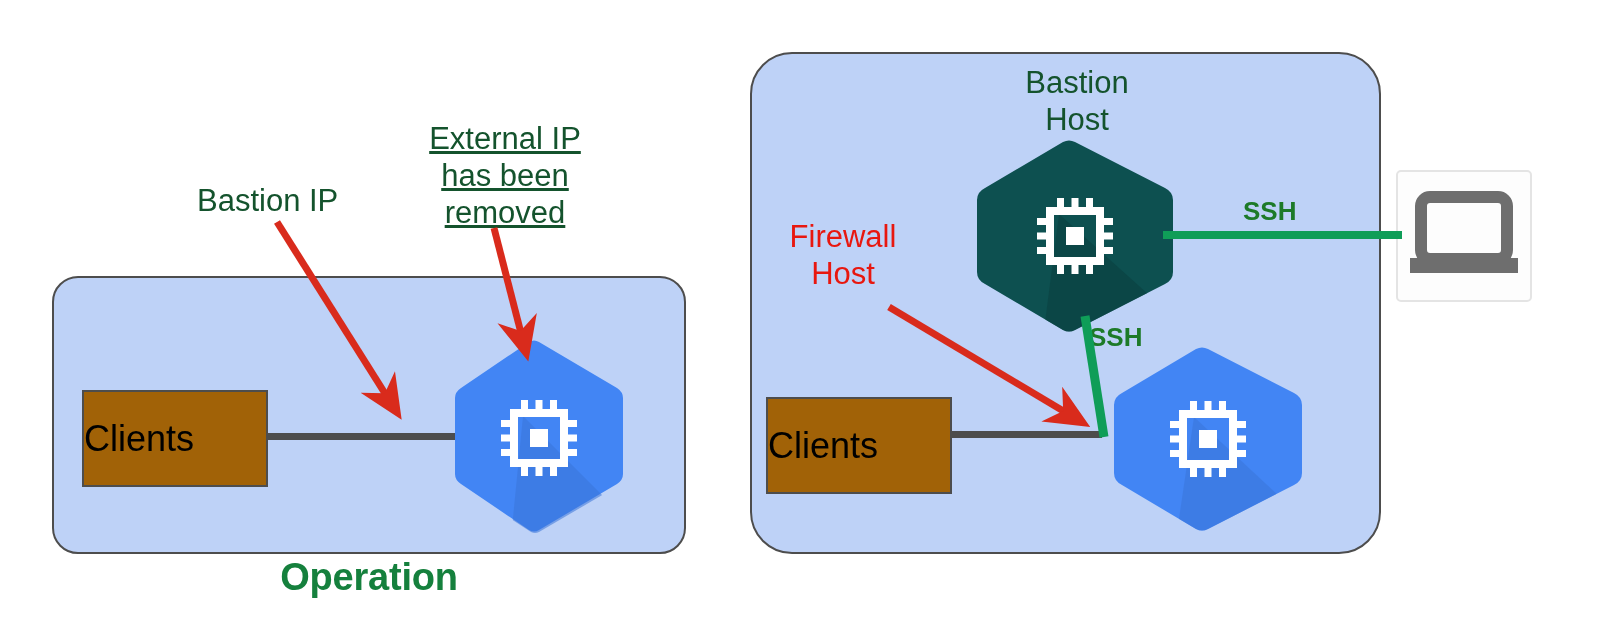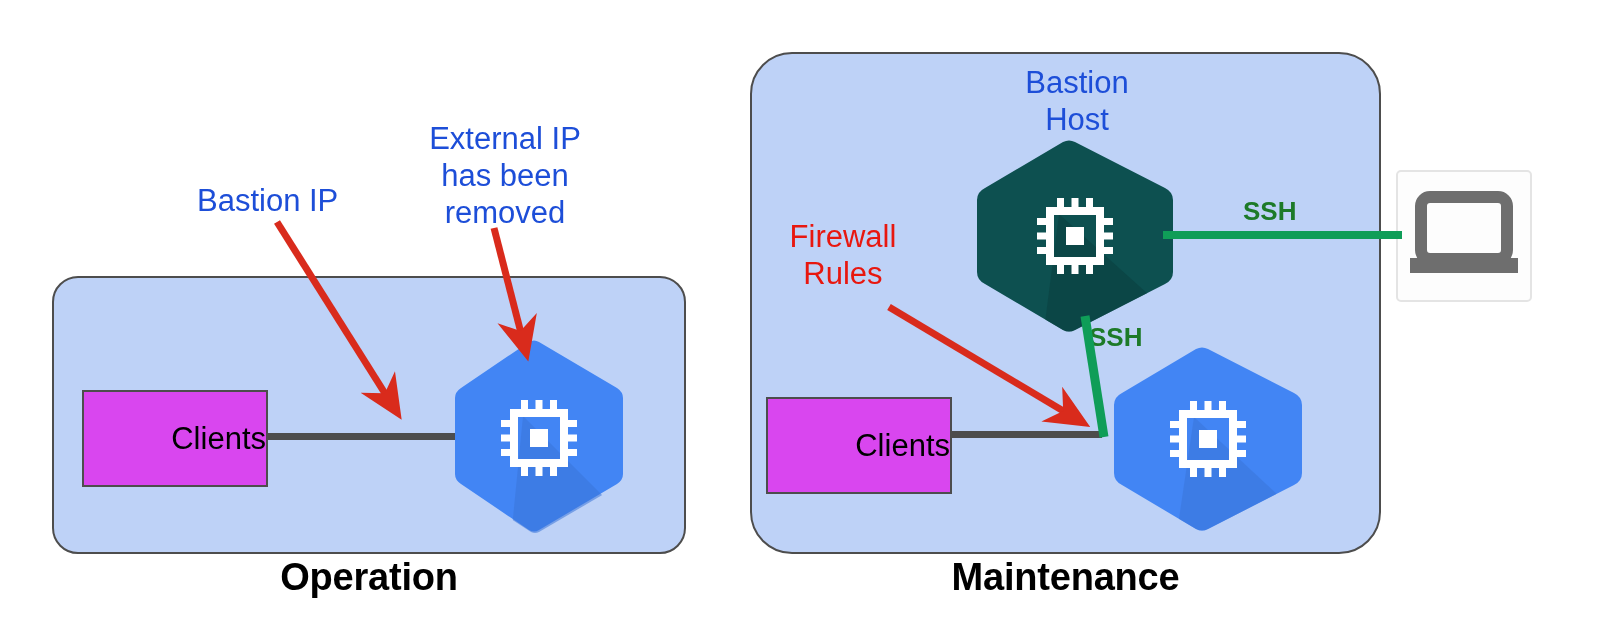--- a/index.html
+++ b/index.html
@@ -36,43 +36,43 @@
     top: 52px;
     width: 631px;
     height: 502px;
     border-radius: 42px;
   }
   .panel-caption {
     position: absolute;
     text-align: center;
     font-weight: bold;
     font-size: 38px;
-    color: #000000;
+    color: #15803d;
     letter-spacing: -0.2px;
     white-space: nowrap;
   }
   #caption-operation {
     left: 52px;
     top: 556px;
     width: 634px;
   }
   #caption-maintenance {
     left: 750px;
     top: 556px;
     width: 631px;
   }
   .clients-box {
     position: absolute;
-    background: #d946ef;
+    background: #a16207;
     border: 2px solid #4d4d4d;
     box-sizing: border-box;
     display: flex;
     align-items: center;
-    justify-content: flex-end;
-    font-size: 31px;
+    justify-content: flex-start;
+    font-size: 36px;
     color: #000000;
   }
   #clients-box-operation {
     left: 82px;
     top: 390px;
     width: 186px;
     height: 97px;
   }
   #clients-box-maintenance {
     left: 766px;
@@ -93,27 +93,27 @@
   #connector-maintenance {
     left: 950px;
     top: 431px;
     width: 152px;
   }
   .annot {
     position: absolute;
     font-size: 31px;
     line-height: 37px;
     white-space: pre-line;
-    color: #1d4ed8;
+    color: #14532d;
   }
   .annot.red {
     color: #e8170f;
   }
   #annot-internal-ip { left: 197px; top: 182px; text-align: left; }
-  #annot-external-ip { left: 424px; top: 120px; text-align: center; width: 162px; }
+  #annot-external-ip { left: 424px; top: 120px; text-align: center; width: 162px; text-decoration: underline; }
   #annot-firewall    { left: 786px; top: 218px; text-align: center; width: 114px; }
 
   .ssh-label {
     position: absolute;
     font-size: 26px;
     font-weight: bold;
     color: #1d7a28;
     white-space: nowrap;
     text-align: right;
   }
@@ -267,26 +267,25 @@
 
   <div id="laptop-icon">
     <svg width="136" height="132" viewBox="0 0 136 132">
       <rect x="1" y="1" width="134" height="130" rx="4" fill="#fdfdfd" stroke="#e4e4e4" stroke-width="2"></rect>
       <rect x="25" y="27" width="86" height="62" rx="9" fill="none" stroke="#6e6e6e" stroke-width="12"></rect>
       <rect x="14" y="88" width="108" height="15" fill="#6e6e6e"></rect>
     </svg>
   </div>
 
   <div class="annot red" id="annot-firewall">Firewall
-Rules</div>
+Host</div>
 
   <div class="ssh-label" id="ssh-label-top">SSH</div>
   <div class="ssh-label" id="ssh-label-bottom">SSH</div>
 
-  <div class="panel-caption" id="caption-maintenance">Maintenance</div>
 
   <svg id="overlay-arrows" width="1600" height="644" viewBox="0 0 1600 644">
     <defs>
       <marker id="redArrow" markerWidth="7" markerHeight="7" refX="2.2" refY="3.1" orient="auto" markerUnits="strokeWidth">
         <path d="M0,0.2 L6.4,3.1 L0,6.0 L1.9,3.1 Z" fill="#d92b1c"></path>
       </marker>
     </defs>
 
     <line x1="1163" y1="235" x2="1402" y2="235" stroke="#0f9d58" stroke-width="8"></line>
 

